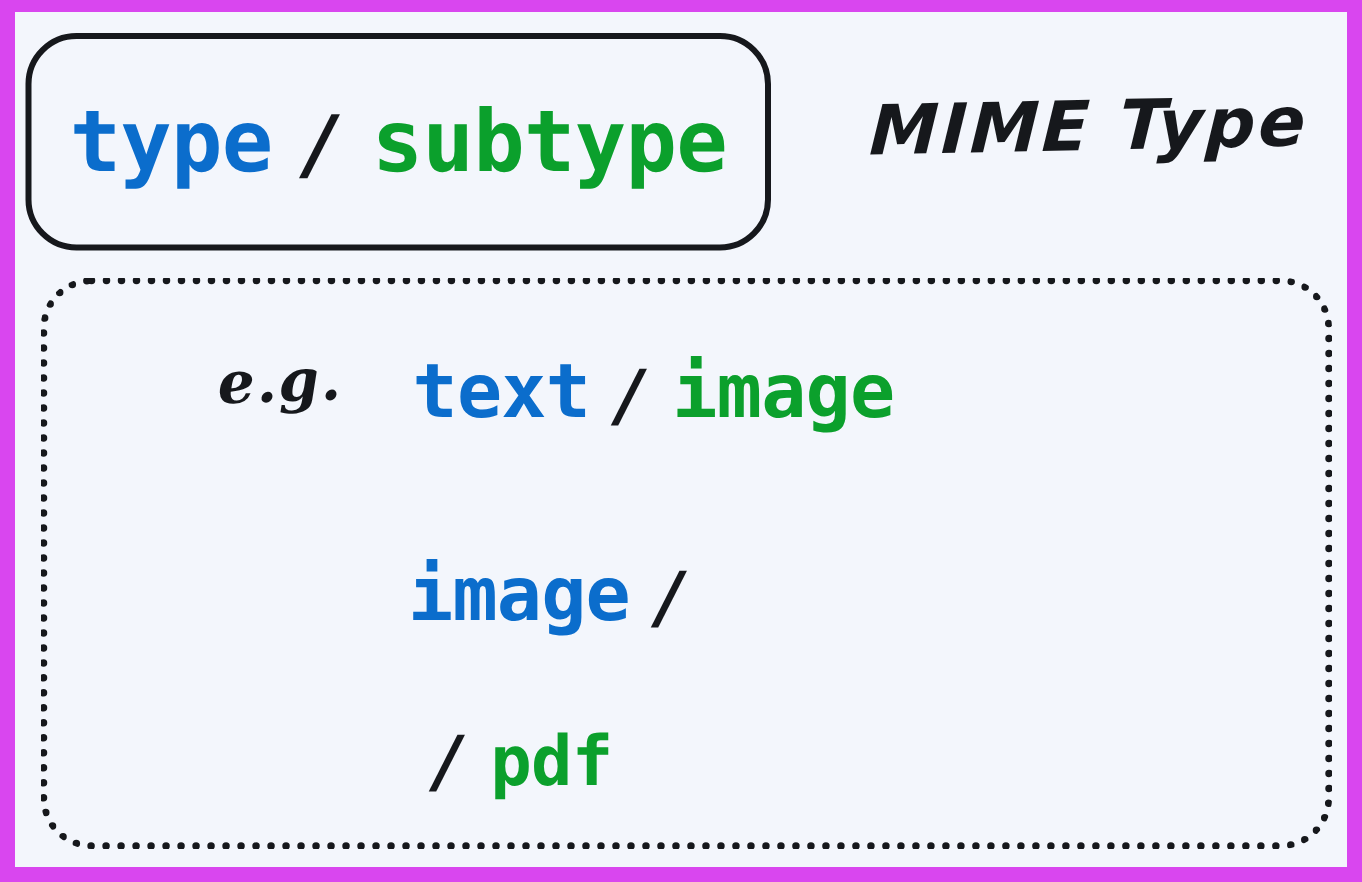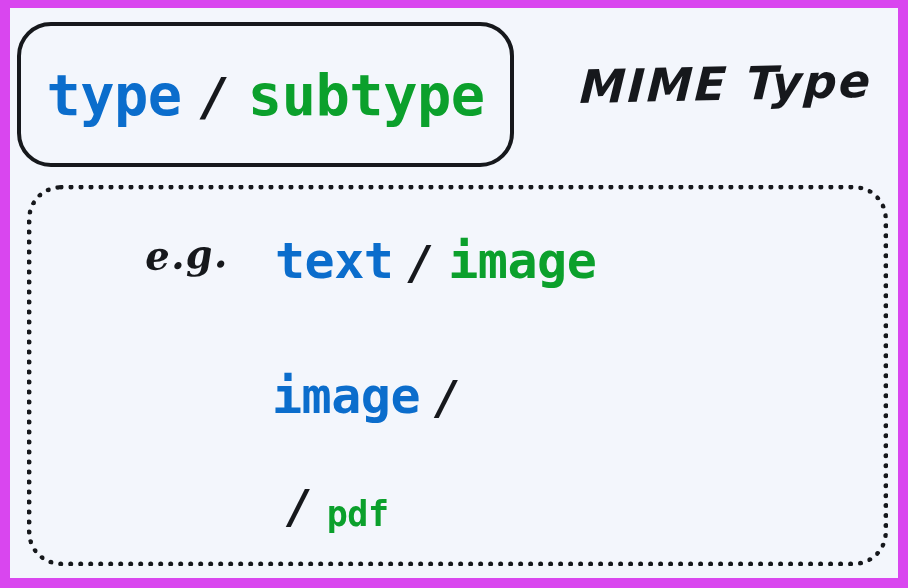--- a/index.html
+++ b/index.html
@@ -144,21 +144,21 @@
   }
   .example-row .tok-slash {
     font-size: 46px;
     padding: 0 0.30em;
   }
 
   #row-0 { top: 42px;  left: 243px; }
   #row-1 { top: 177px; left: 240px; }
   #row-2 { top: 290px; left: 240px; }
 
-  #row-2 .tok-subtype { font-size: 35px; }
+  #row-2 .tok-subtype { font-size: 46px; }
 </style>
 </head>
 <body>
 
 <div id="frame">
   <div id="canvas">
 
     <div id="syntax-box">
       <div class="mono-row">
         <span class="tok-type">type</span>

